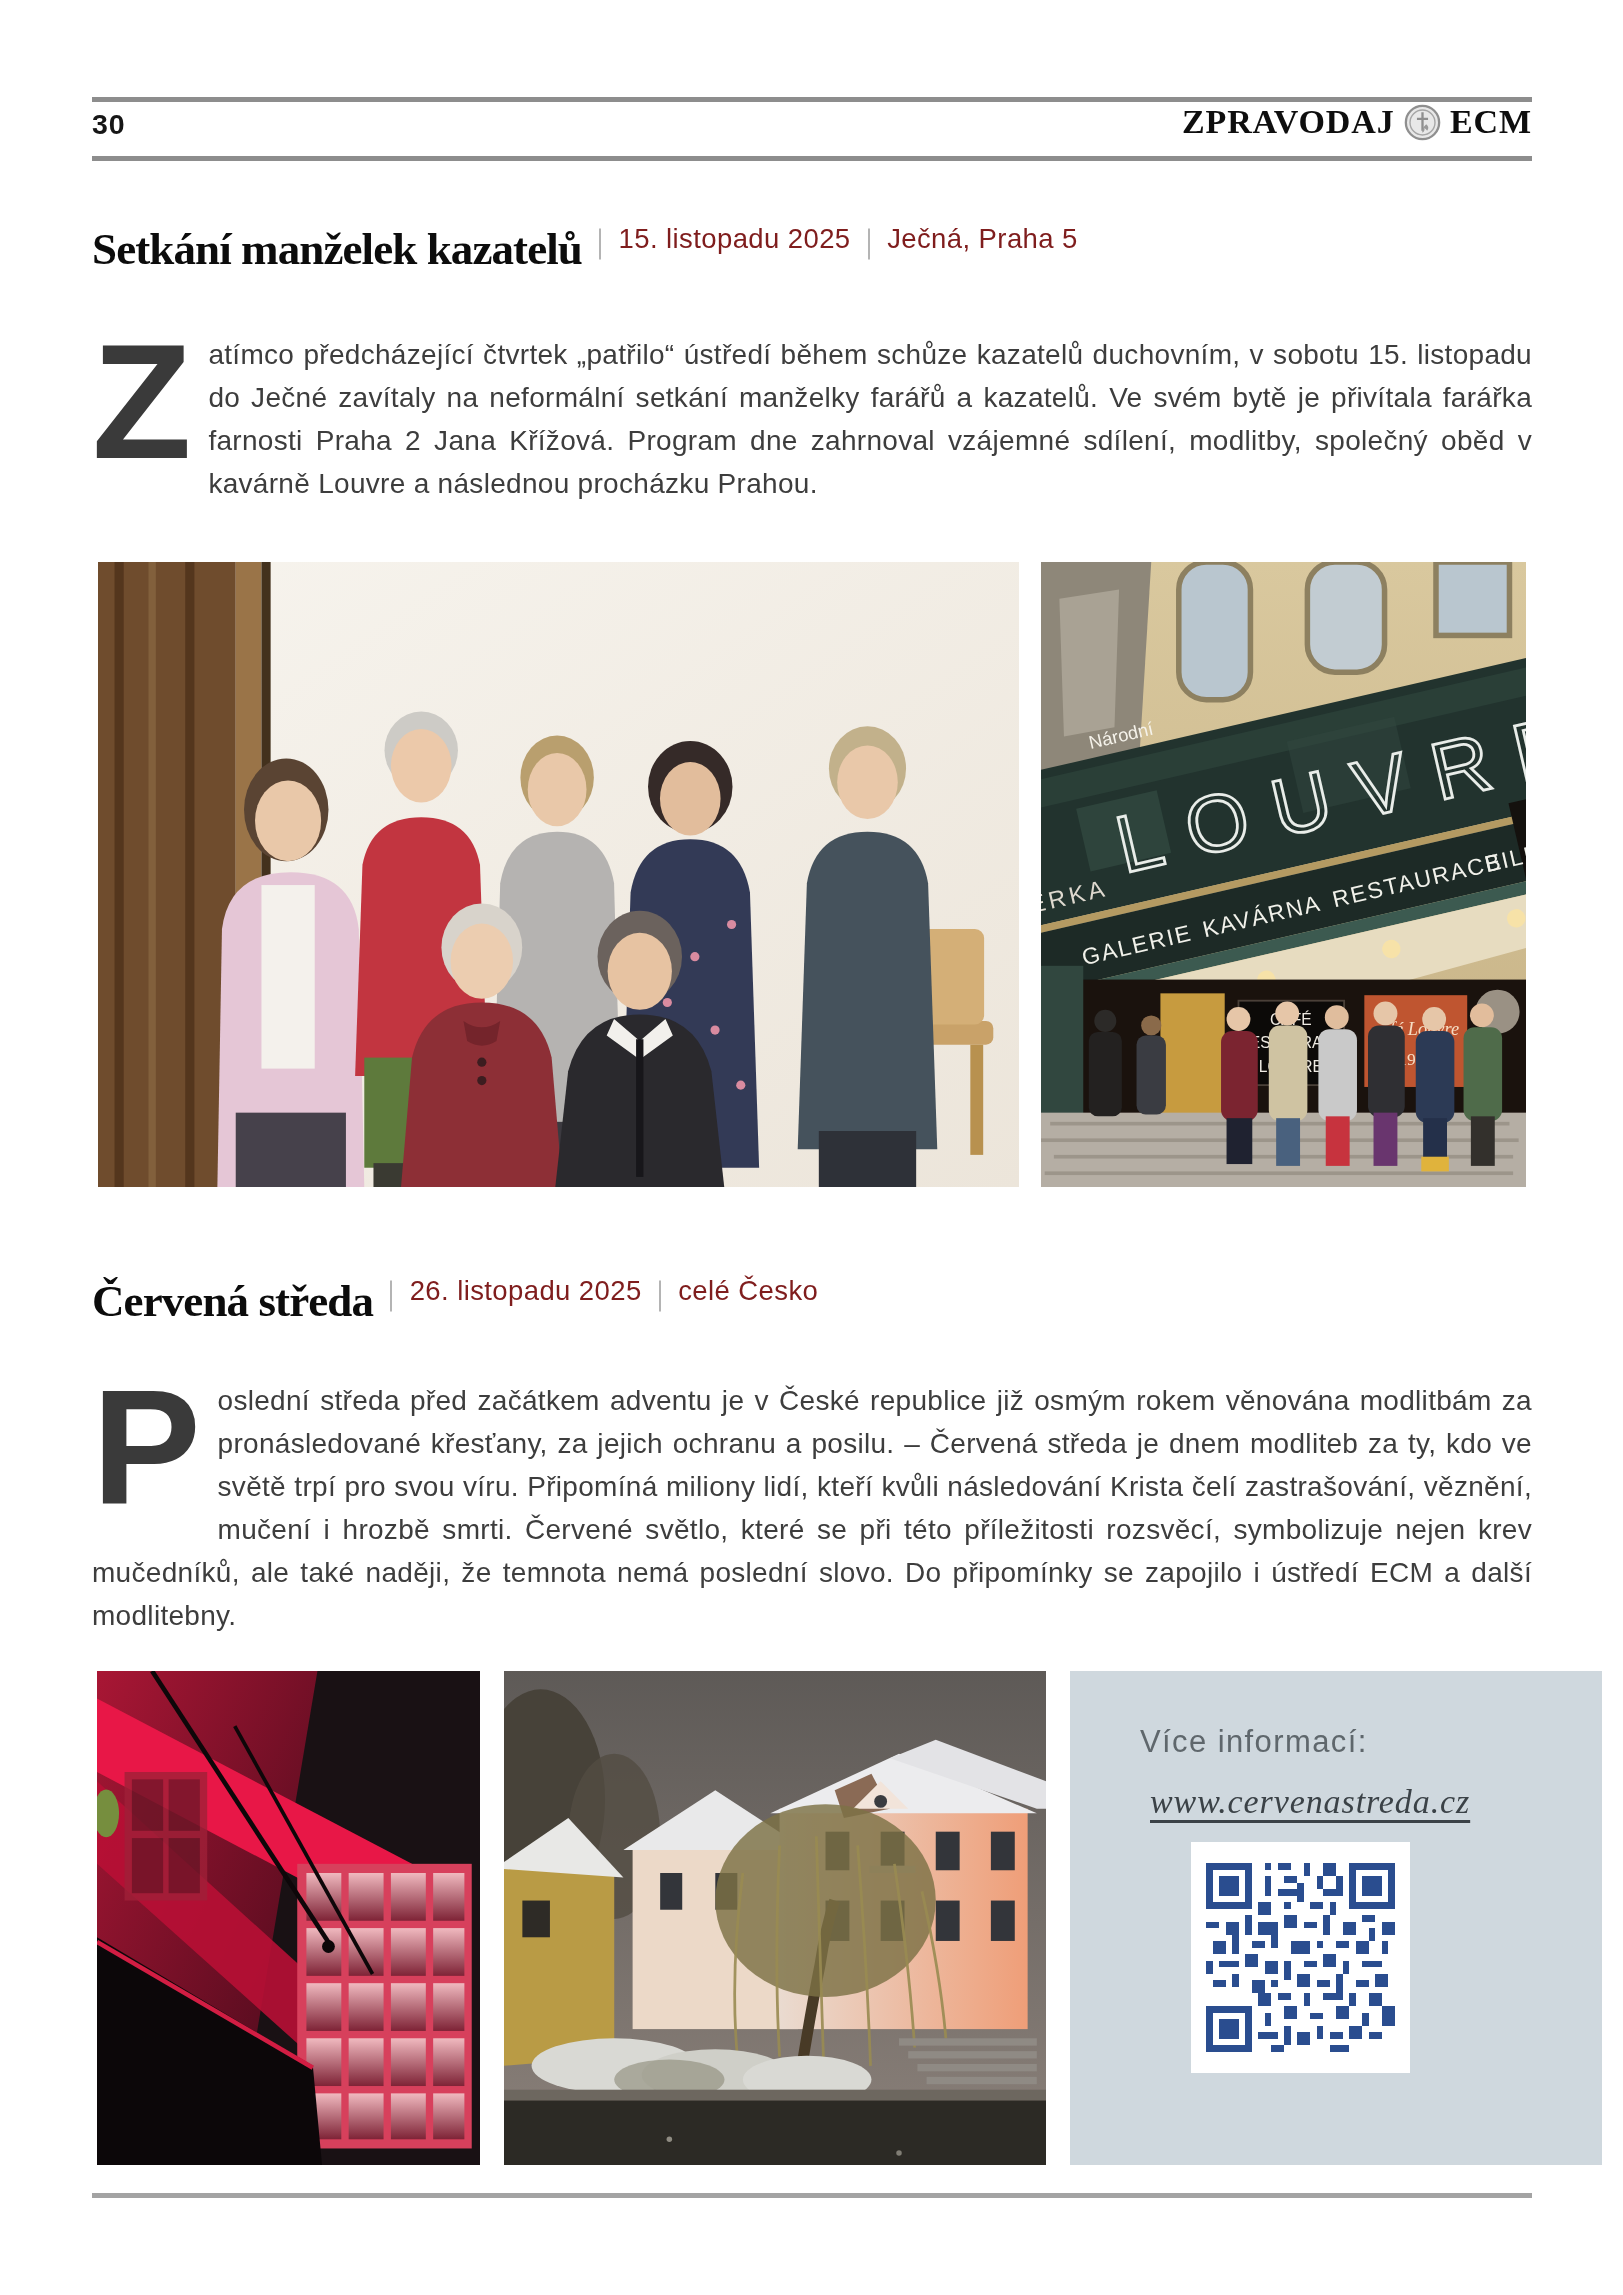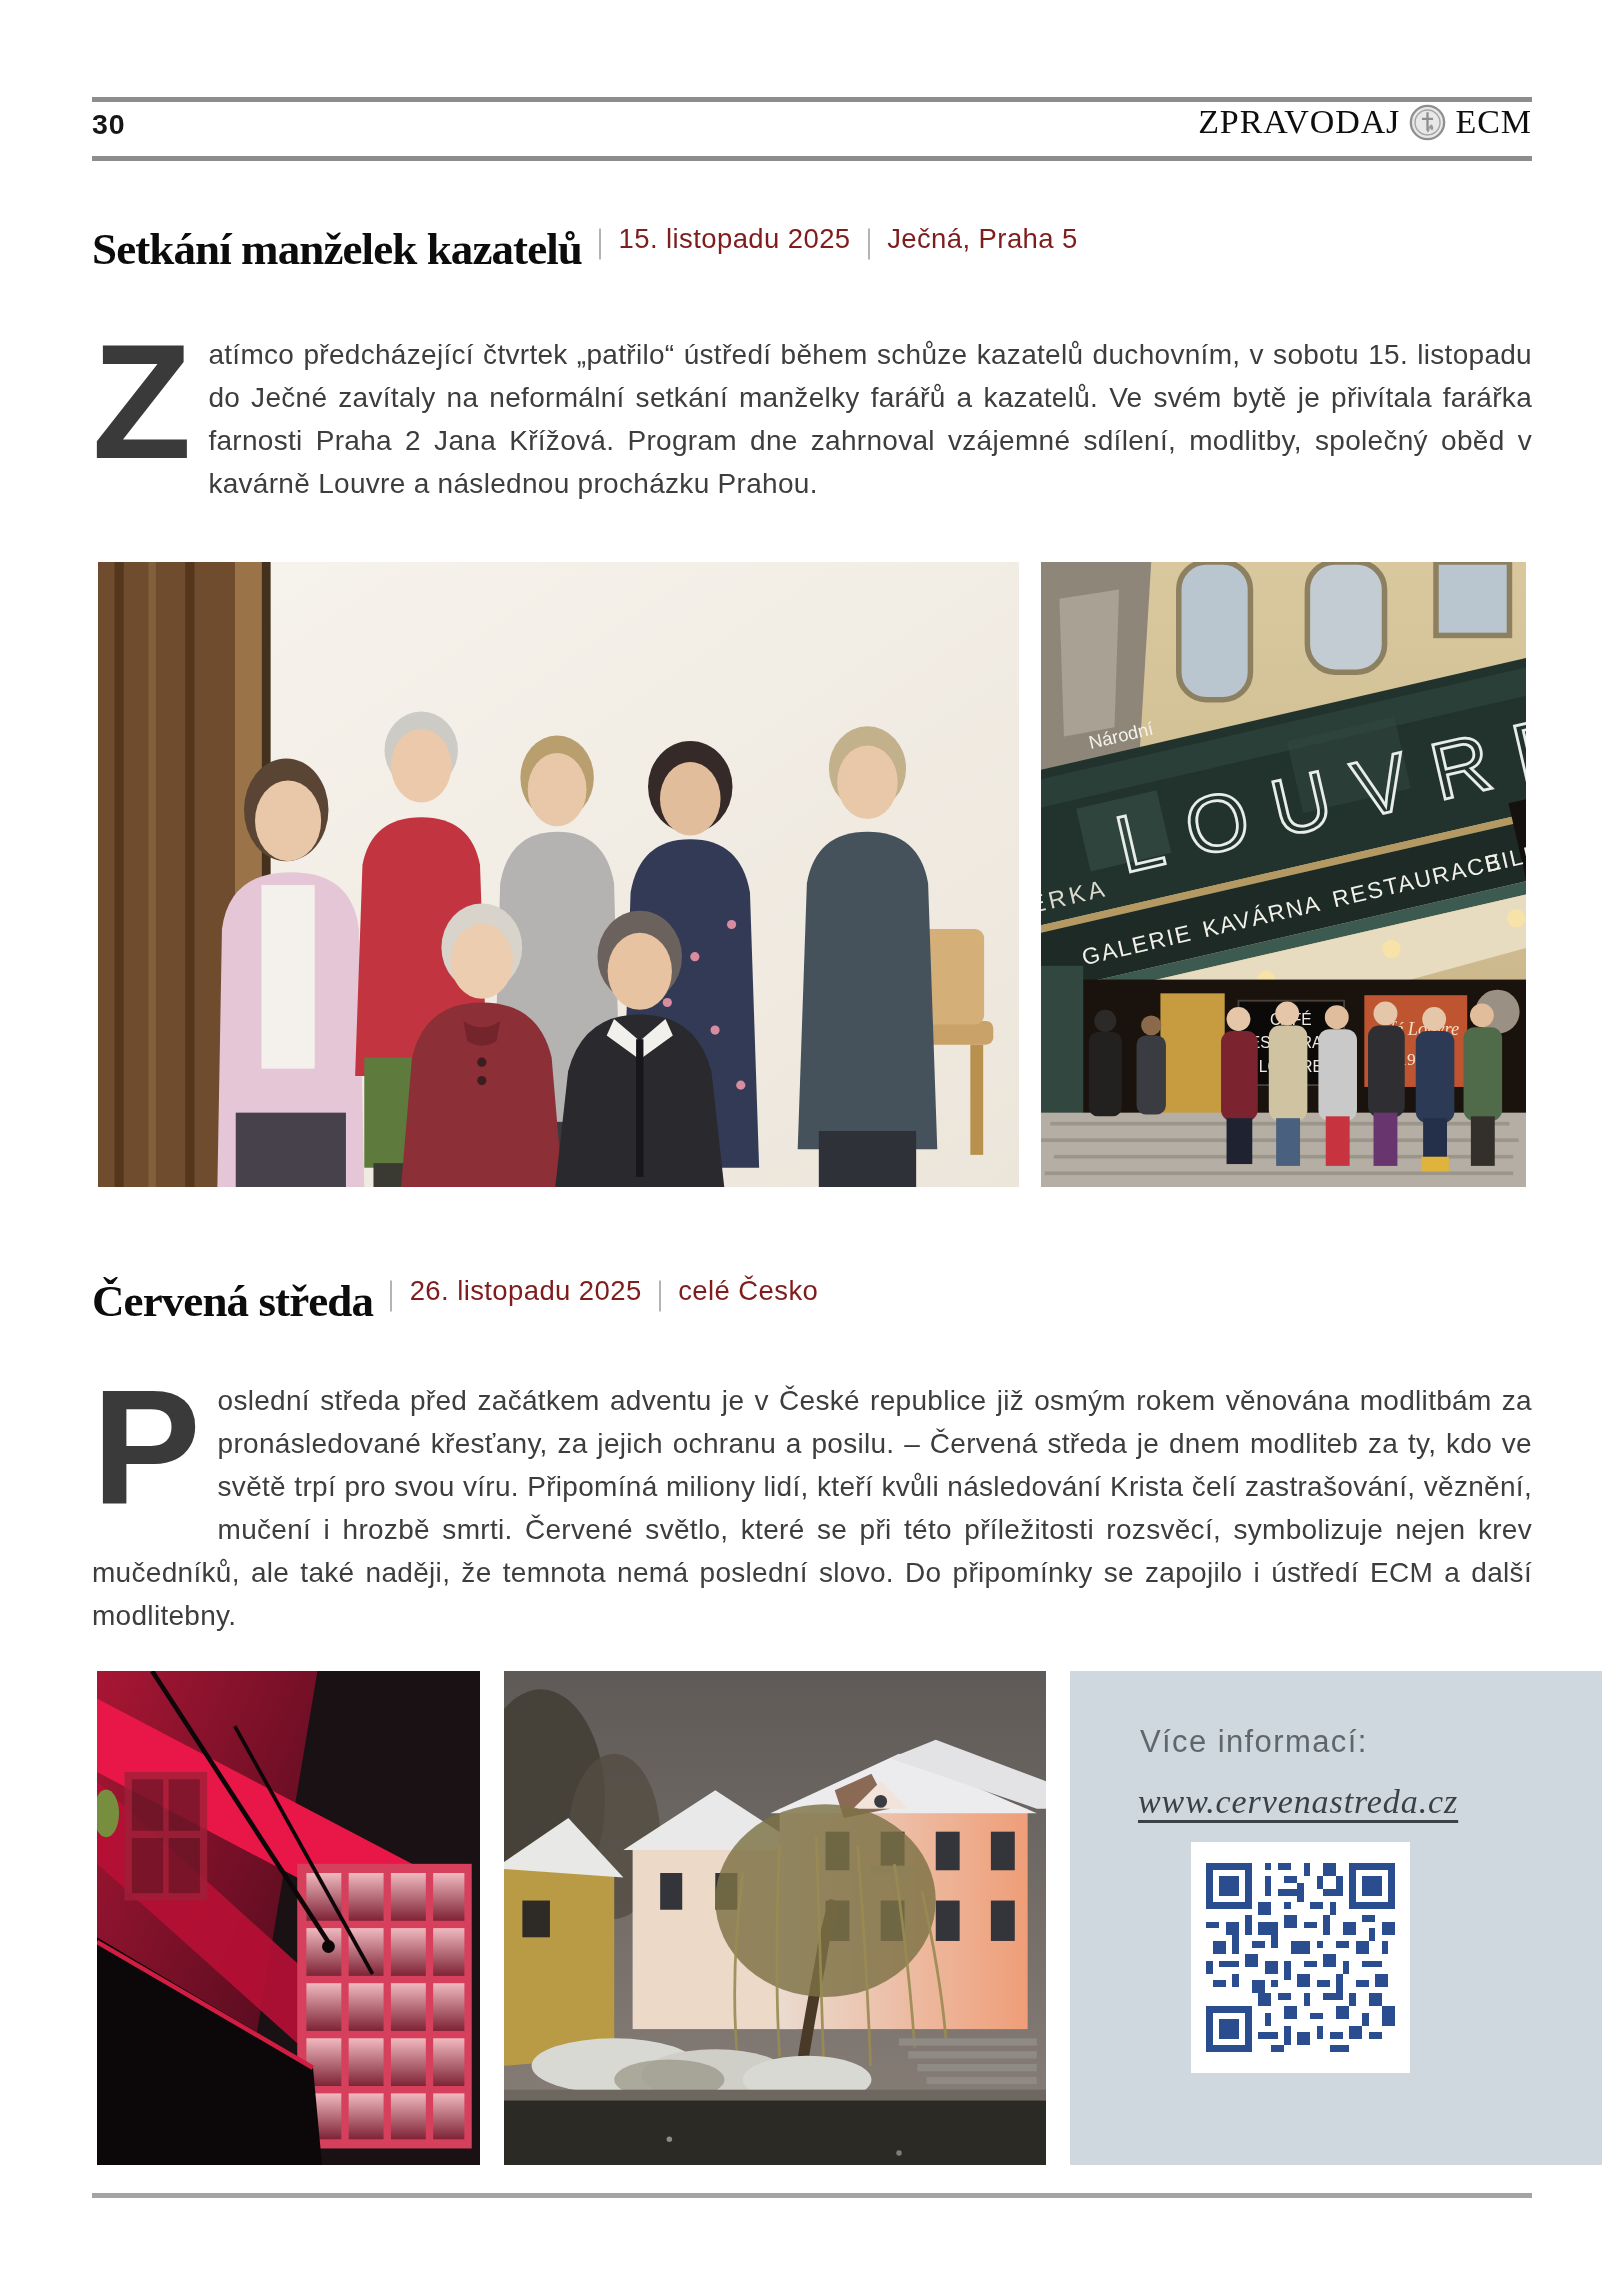--- a/index.html
+++ b/index.html
@@ -1,38 +1,38 @@
 <!DOCTYPE html>
 <html style="font-size:14.7px"><head>
 <meta charset="utf-8">
 <style>
   html,body{margin:0;padding:0;background:#ffffff;}
   .page{position:relative;width:1624px;height:2296px;background:#ffffff;overflow:hidden;
         font-family:"Liberation Sans",sans-serif;color:#3e3e3e;}
   .rule{position:absolute;left:92px;width:1440px;height:4.6px;background:#8d8d8d;}
   .rule.light{background:#a3a3a3;}
   .pagenum{position:absolute;left:92px;top:108px;font-size:28.5px;font-weight:bold;color:#161616;letter-spacing:0.9px;}
-  .brand{position:absolute;right:92px;top:103px;font-family:"Liberation Serif",serif;font-weight:normal;
+  .brand{position:absolute;right:92px;top:103px;font-family:"Liberation Serif",serif;font-weight:bold;
          font-size:34px;color:#0e0e0e;letter-spacing:0.9px;display:flex;align-items:center;gap:9.2px;}
   .brand svg{display:block;}
   .title-row{position:absolute;left:92px;display:flex;align-items:flex-start;white-space:nowrap;}
   .title-row h1{margin:0;font-family:"Liberation Serif",serif;font-weight:bold;font-size:45px;
                 color:#0c0c0c;letter-spacing:-0.9px;}
   .meta-sep{display:inline-block;width:1.8px;height:31px;background:#b4b4b4;margin:0 17.4px;
             transform:translateY(5.5px);}
   .meta{font-size:27.5px;color:#7f1d1d;letter-spacing:0.4px;}
   .body-text{position:absolute;left:92px;width:1440px;font-size:28px;line-height:43px;
              text-align:justify;color:#3d3d3d;letter-spacing:0.3px;}
   .dropcap{float:left;font-weight:bold;color:#3a3a3a;font-size:163px;line-height:129px;
            margin:3.7px 16.5px 0 0;font-family:"Liberation Sans",sans-serif;}
   figure{position:absolute;margin:0;padding:0;overflow:hidden;background:#eee;}
   figure svg{display:block;width:100%;height:100%;}
   .infobox{position:absolute;left:1070px;top:1671px;width:532px;height:494px;background:#cfd8de;}
   .infobox .label{position:absolute;left:70px;top:53px;font-size:31px;color:#5f676c;letter-spacing:1.4px;}
-  .infobox .url{position:absolute;left:68px;top:112px;font-family:"Liberation Serif",serif;
+  .infobox .url{position:absolute;left:80px;top:112px;font-family:"Liberation Serif",serif;
                 font-style:italic;font-size:34px;color:#3b4247;text-decoration:underline;
                 text-underline-offset:7.3px;letter-spacing:0.9px;}
   .qrpad{position:absolute;left:121px;top:171px;width:219px;height:231px;background:#ffffff;
          display:flex;align-items:center;justify-content:center;}
 </style>
 </head>
 <body>
 
 <div class="page">
 

